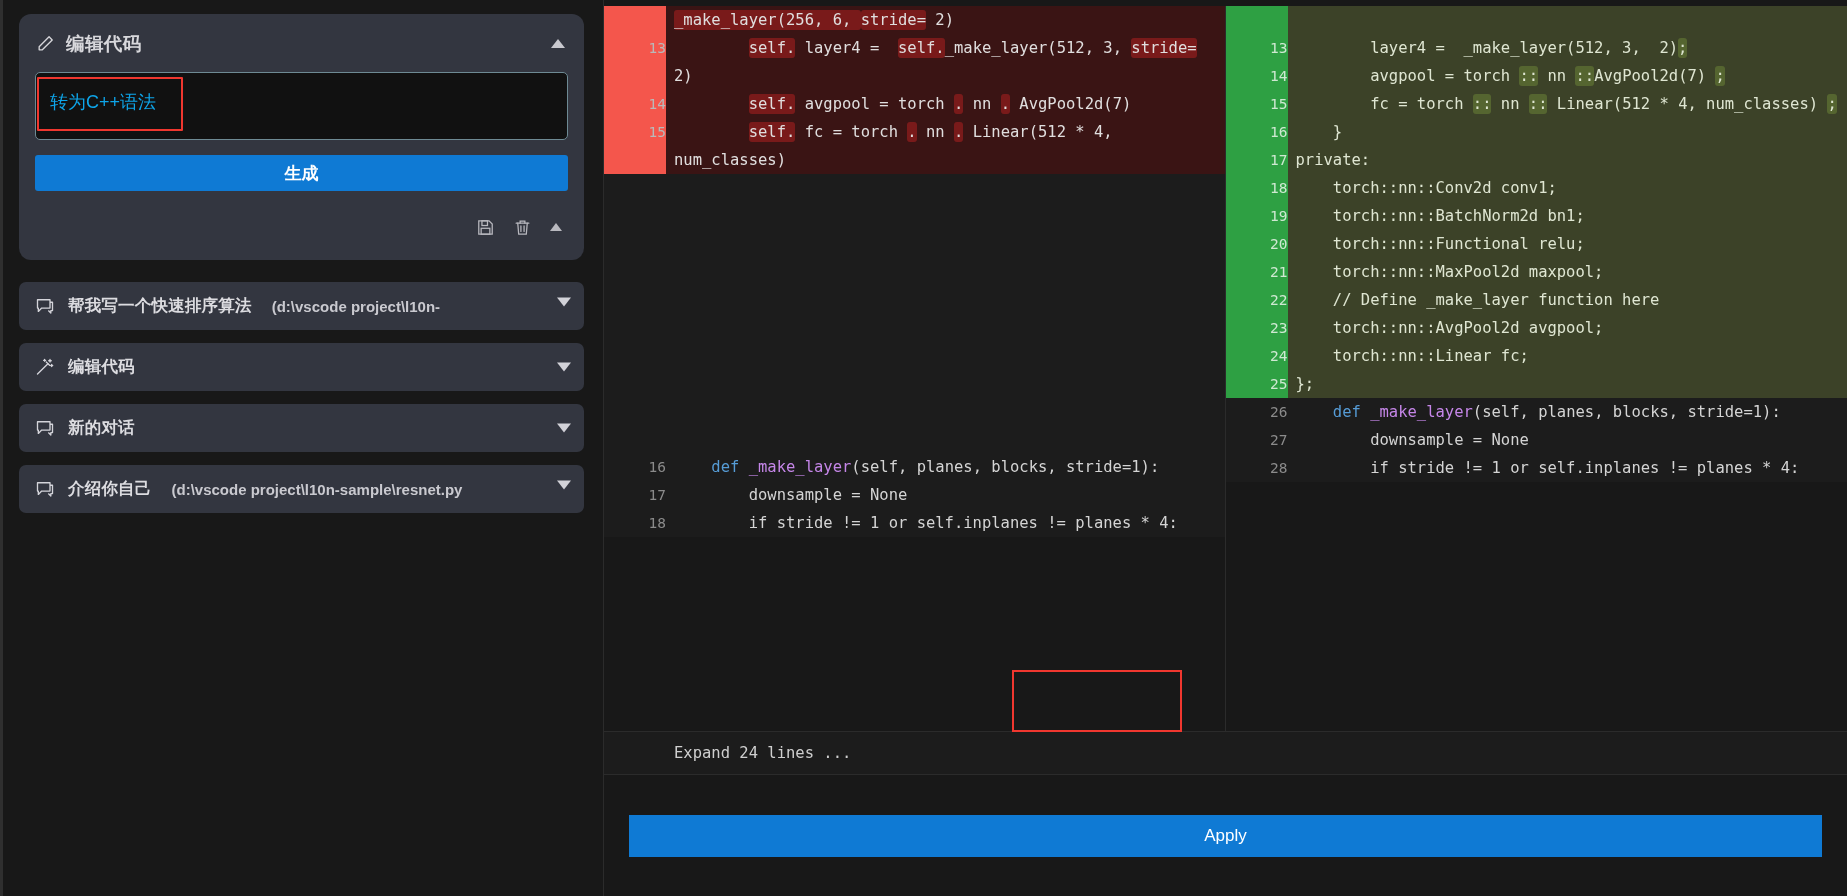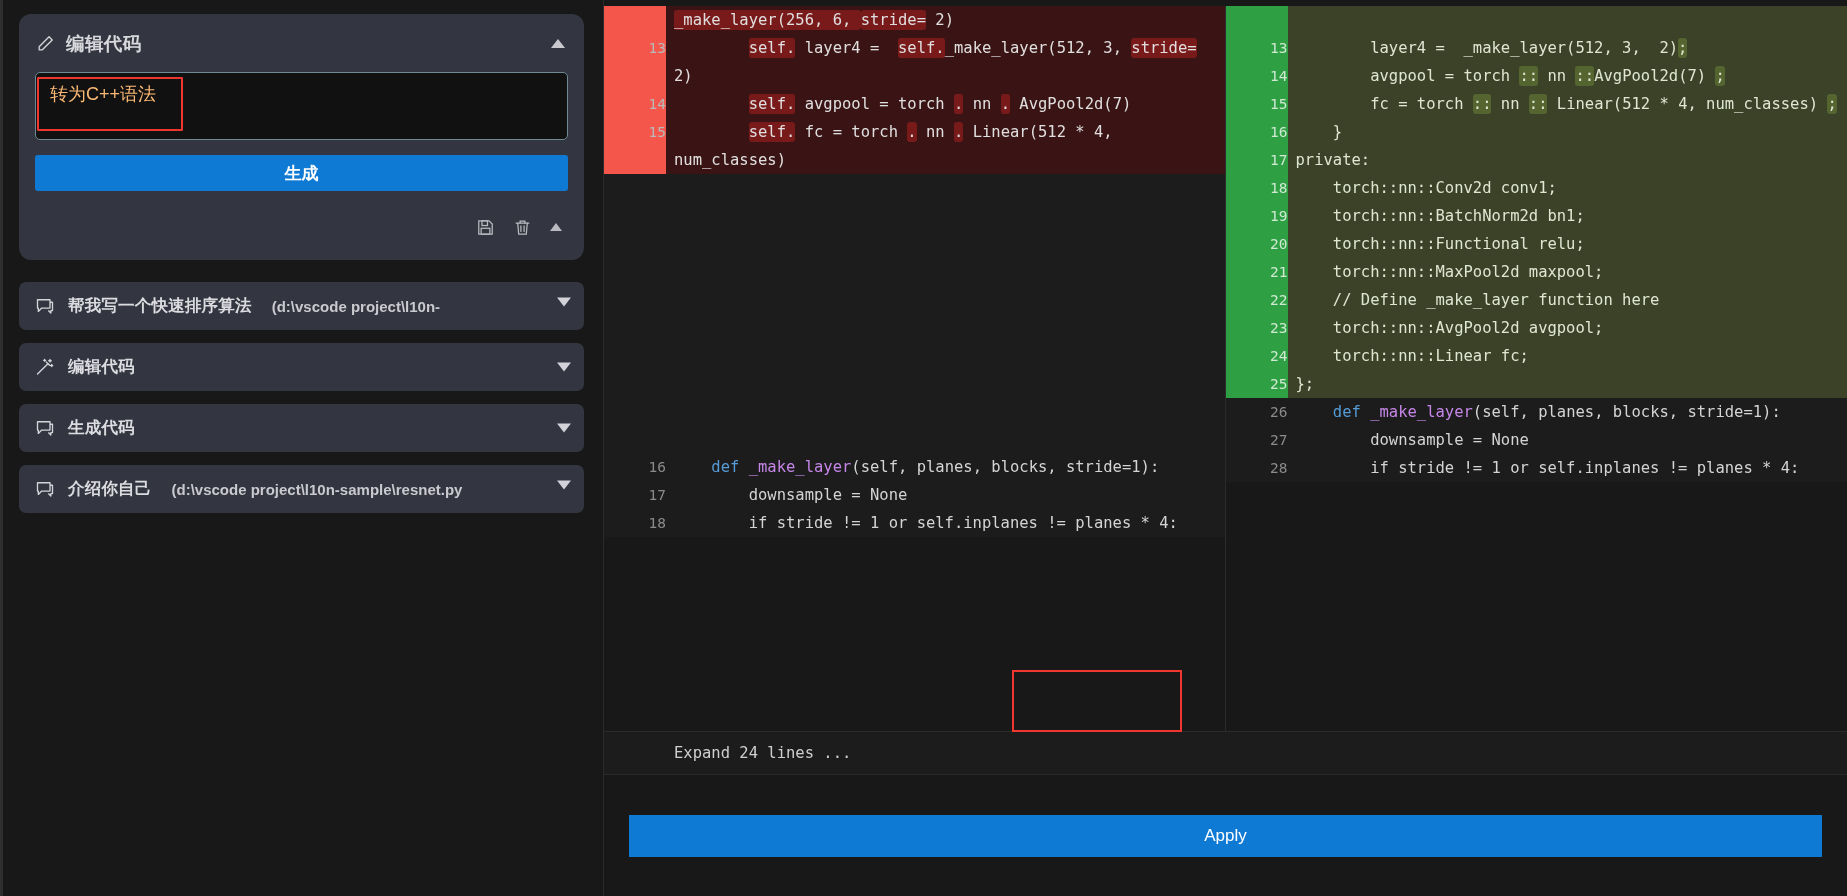--- a/index.html
+++ b/index.html
@@ -78,23 +78,23 @@
   .prompt-hl {
     position: absolute;
     left: 1px; top: 4px;
     width: 146px; height: 54px;
     border: 2.5px solid #f0372f;
     border-radius: 1px;
     box-sizing: border-box;
   }
   .prompt-text {
     position: absolute;
-    left: 14px; top: 9px;
+    left: 14px; top: 17px;
     font-size: 18px;
-    color: #fdba74;
+    color: #0ea5e9;
     font-family: "Liberation Sans", sans-serif;
   }
   .gen-btn {
     width: 100%;
     height: 36px;
     background: #0f7ad4;
     border: none;
     border-radius: 3px;
     color: #ffffff;
     font-size: 17px;
@@ -361,21 +361,21 @@
       <span class="conv-caret"></span>
     </div>
 
     <div class="conv-item">
       <span class="conv-ico">
         <svg width="20" height="20" viewBox="0 0 24 24" fill="none" stroke="#d4d4da" stroke-width="1.6" stroke-linejoin="round">
           <path d="M3 4.5h15v10H8l-4 4v-4H3z"></path>
           <path d="M18 7.5h3v10h-2v3l-3-3"></path>
         </svg>
       </span>
-      <span class="conv-label">生成代码</span>
+      <span class="conv-label">新的对话</span>
       <span class="conv-path"></span>
       <span class="conv-caret"></span>
     </div>
 
     <div class="conv-item wide">
       <span class="conv-ico">
         <svg width="20" height="20" viewBox="0 0 24 24" fill="none" stroke="#d4d4da" stroke-width="1.6" stroke-linejoin="round">
           <path d="M3 4.5h15v10H8l-4 4v-4H3z"></path>
           <path d="M18 7.5h3v10h-2v3l-3-3"></path>
         </svg>

